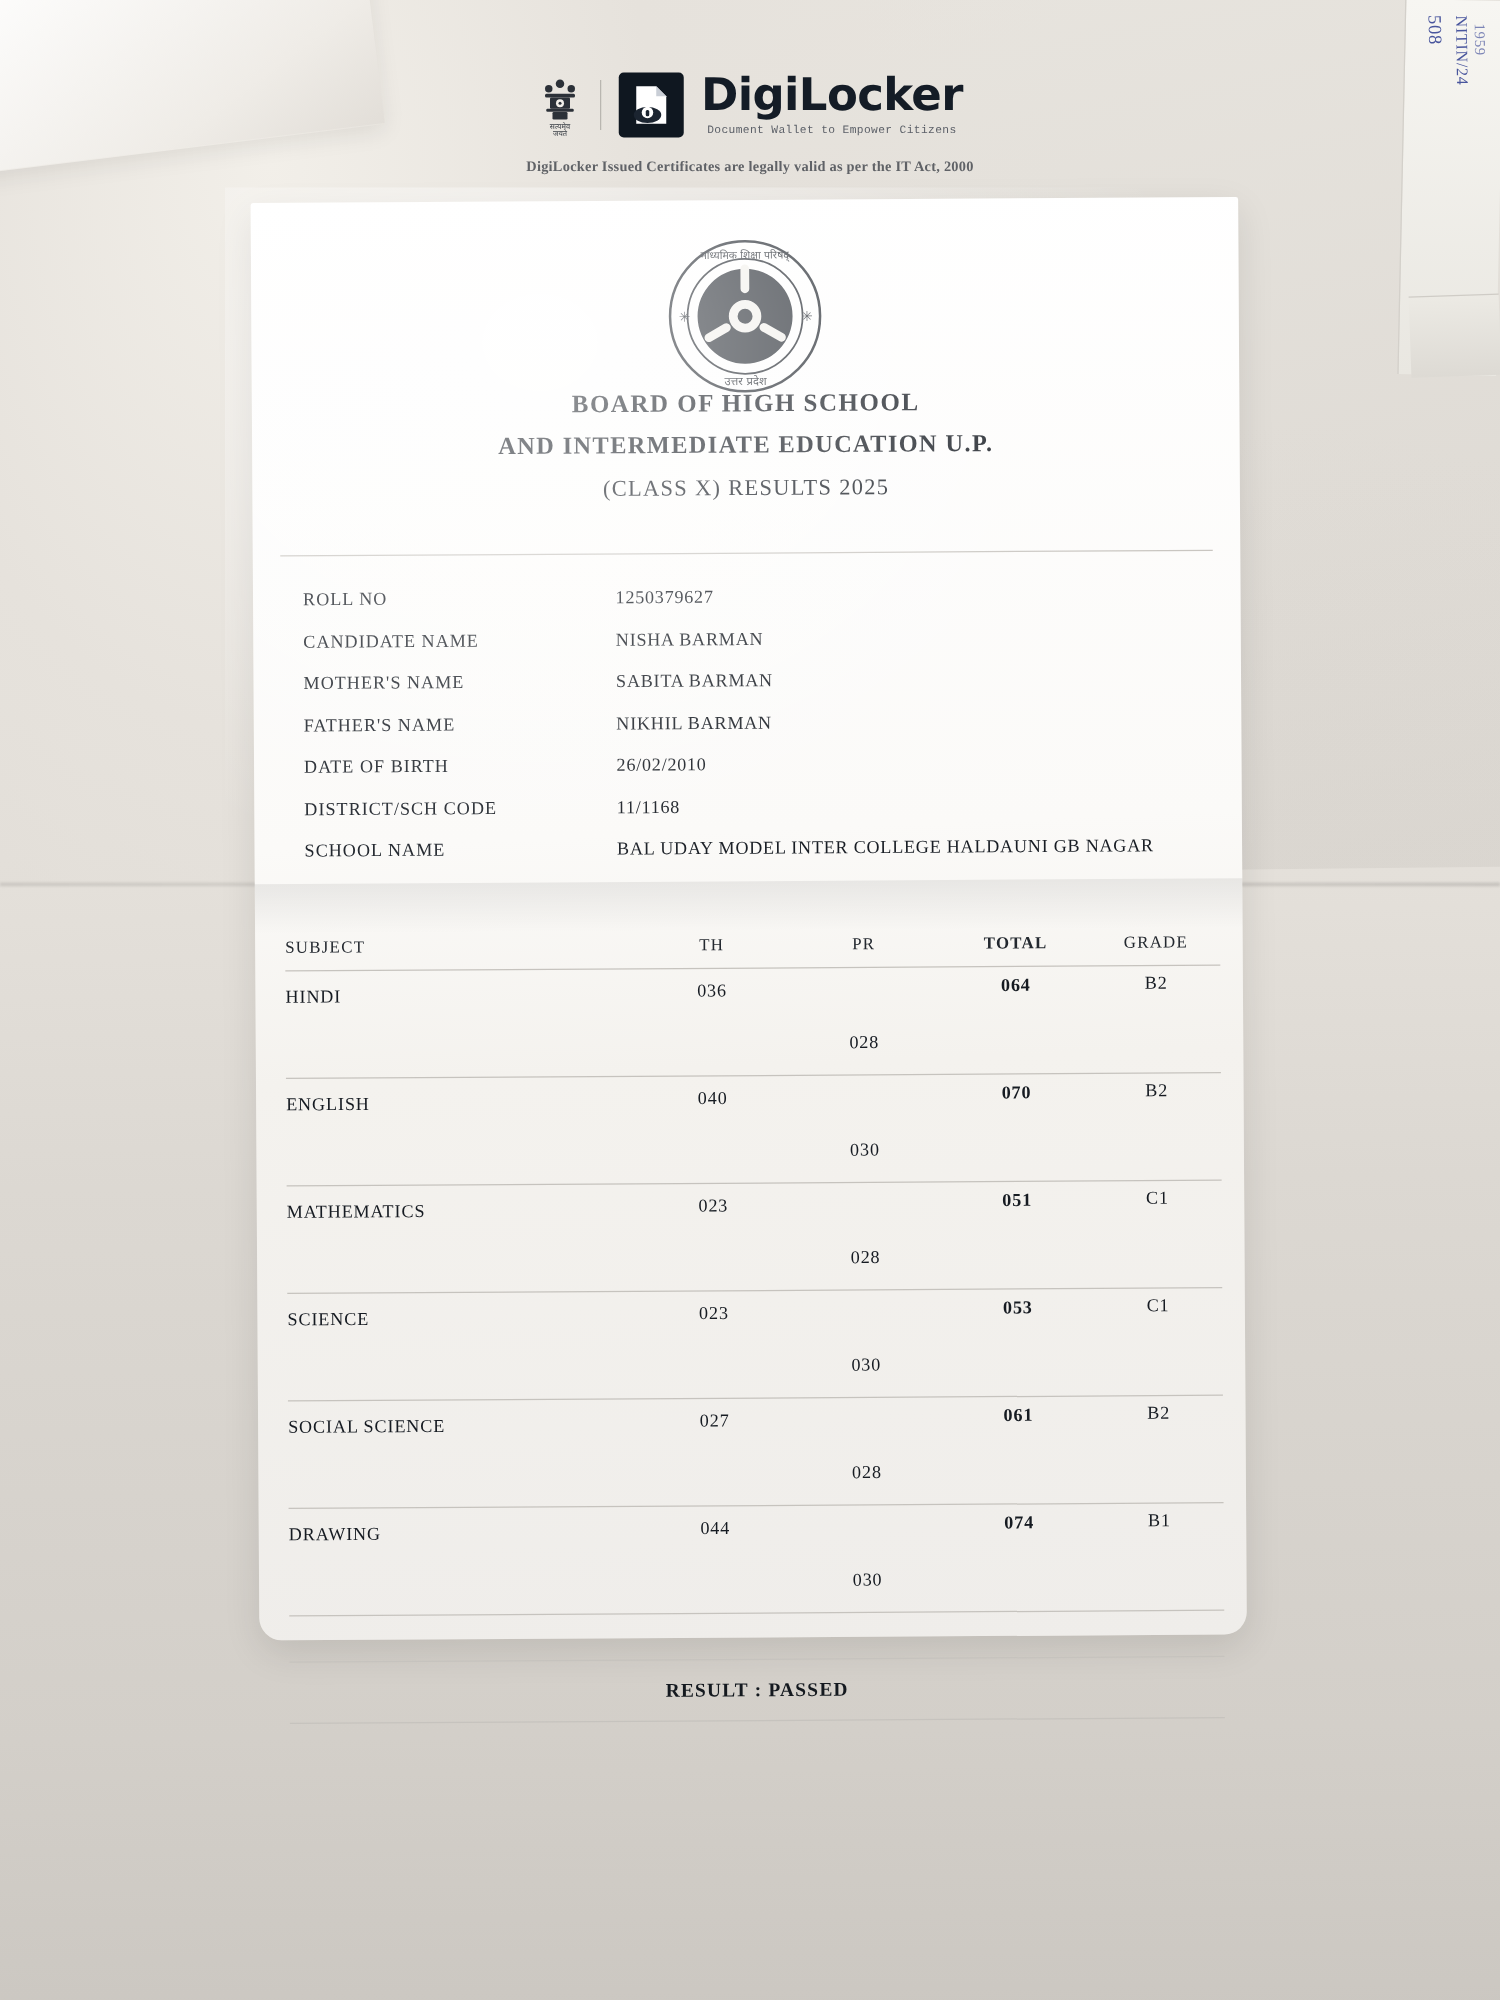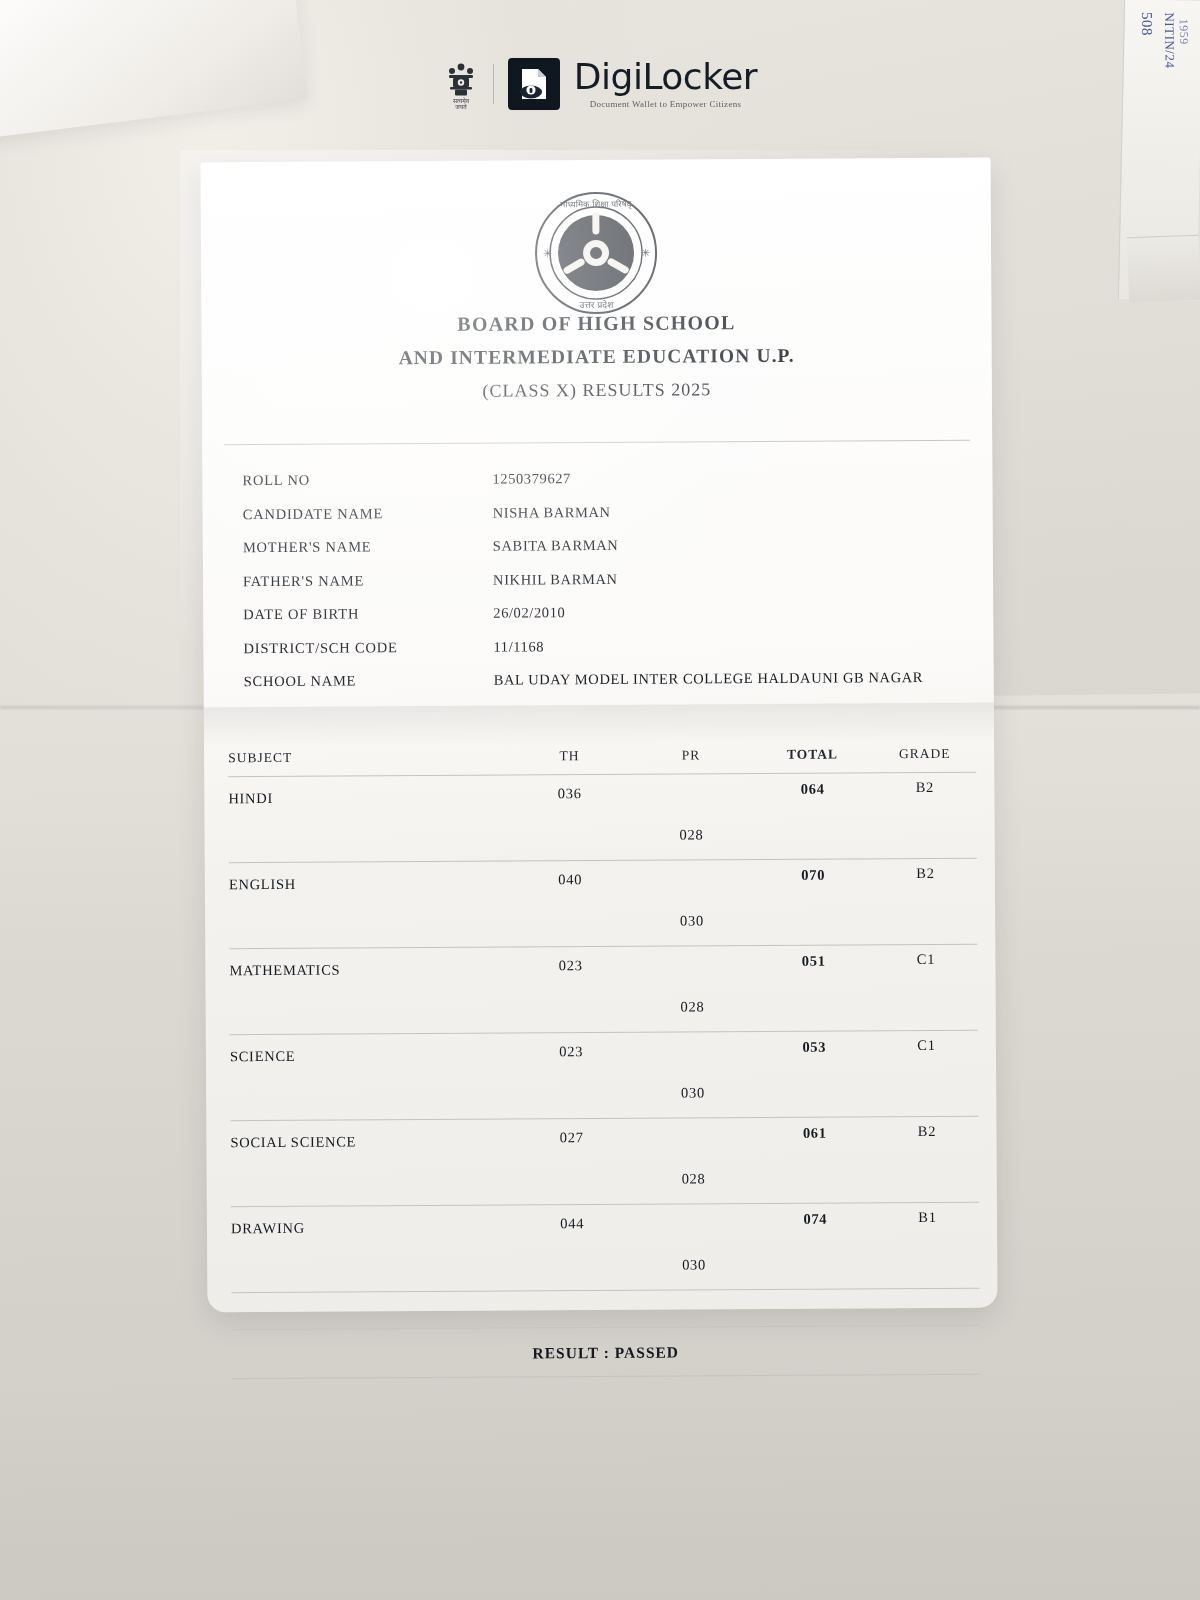--- a/index.html
+++ b/index.html
@@ -66,26 +66,26 @@
     position:absolute;left:0;top:58px;width:1200px;text-align:center;
   }
   .dl-row{display:flex;align-items:center;justify-content:center;gap:14px;}
   .emblem{width:36px;height:52px;display:block;}
   .dl-sep{width:1px;height:40px;background:#b9b6b0;}
   .dl-logo-box{
     width:52px;height:52px;background:#0f1720;border-radius:4px;
     display:flex;align-items:center;justify-content:center;position:relative;
   }
   .dl-word{
-    font-family:"DejaVu Sans", sans-serif;font-weight:normal;font-size:36px;
+    font-family:"DejaVu Sans", sans-serif;font-weight:bold;font-size:36px;
     color:#141c26;letter-spacing:-0.5px;line-height:1;
   }
   .dl-tag{
     font-size:9px;color:#5c6068;letter-spacing:.3px;margin-top:4px;
-    font-family:Liberation Serif, serif;
+    font-family:Liberation Mono, monospace;
   }
   .dl-valid{
     margin-top:18px;font-size:11.5px;color:#3f434a;letter-spacing:.2px;
     font-family:"Liberation Serif", serif;font-weight:bold;opacity:.8;
   }
 
   .certificate{
     position:absolute;left:204px;top:160px;width:790px;height:1150px;
     background:linear-gradient(178deg,#ffffff 0%,#fbfaf8 44%,#f4f2ee 60%,#efedea 100%);
     box-shadow:0 10px 30px rgba(0,0,0,.10);
@@ -199,20 +199,21 @@
           <ellipse cx="16" cy="27" rx="11" ry="6.4" fill="#1b2430"></ellipse>
           <circle cx="16" cy="25" r="4.6" fill="#ffffff"></circle>
           <rect x="14.6" y="23" width="2.8" height="5" rx="1.2" fill="#1b2430"></rect>
         </svg>
       </span>
       <span>
         <div class="dl-word">DigiLocker</div>
         <div class="dl-tag">Document Wallet to Empower Citizens</div>
       </span>
     </div>
+    <div class="dl-valid">DigiLocker Issued Certificates are legally valid as per the IT Act, 2000</div>
   </div>
 
   <div class="certificate">
 
     <div class="seal">
       <svg width="126" height="126" viewBox="0 0 126 126" aria-hidden="true">
         <circle cx="63" cy="63" r="60" fill="none" stroke="#2b3037" stroke-width="2"></circle>
         <circle cx="63" cy="63" r="46" fill="none" stroke="#2b3037" stroke-width="1.4"></circle>
         <circle cx="63" cy="63" r="38" fill="#2f343b"></circle>
         <circle cx="63" cy="63" r="13" fill="#f3f1ed"></circle>

